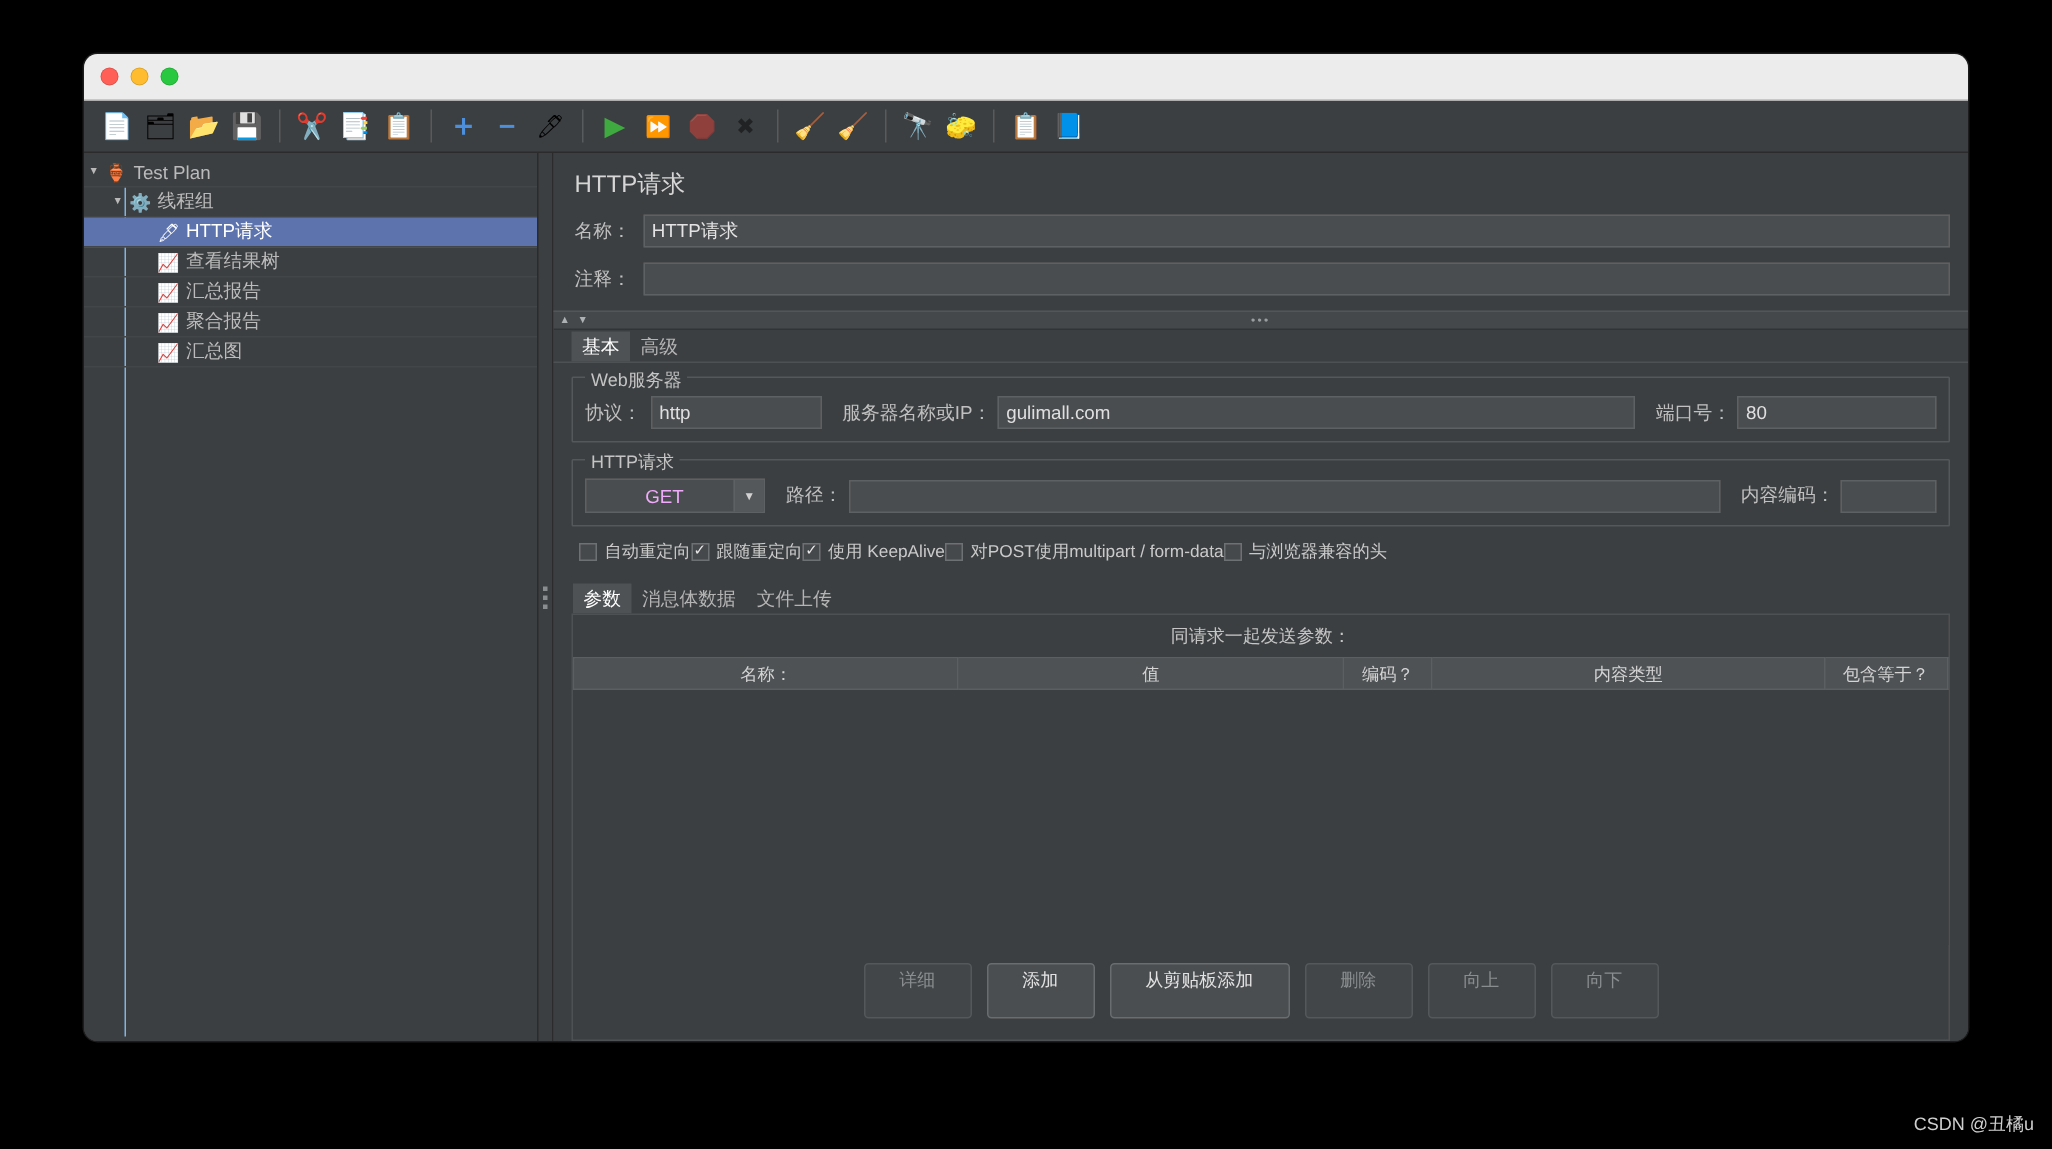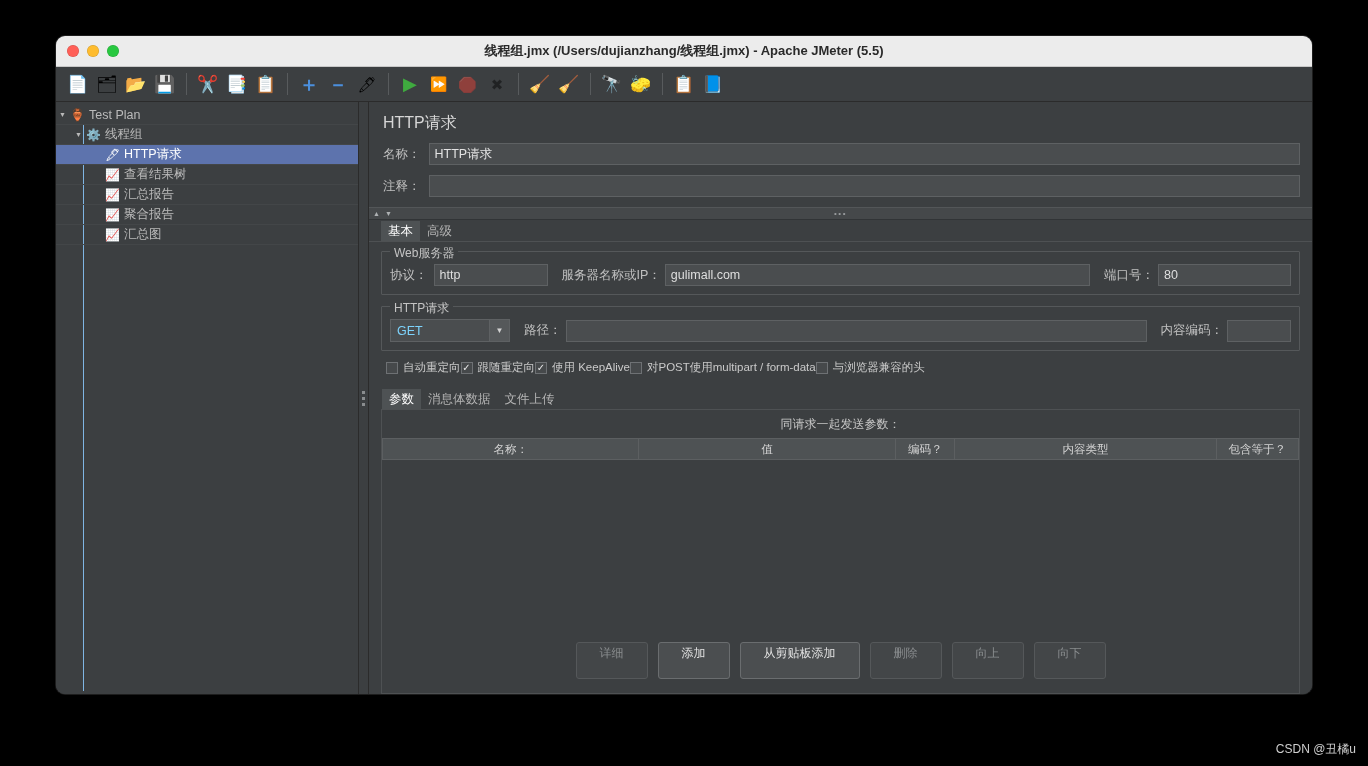--- a/index.html
+++ b/index.html
@@ -219,21 +219,21 @@
   }
 
   
   .combo {
     width: 120px; height: 23px;
     background: #4a4d4f;
     border: 1px solid #5e6163;
     display: flex; align-items: center;
     position: relative;
   }
-  .combo .cval { flex: 1; font-size: 12.5px; color: #7dd3fc; padding-left: 6px; }
+  .combo .cval { flex: 1; font-size: 12.5px; color: #f0abfc; padding-left: 6px; text-align: center; }
   .combo .carrow {
     width: 20px; height: 21px; background: #55585a;
     border-left: 1px solid #5e6163;
     display: flex; align-items: center; justify-content: center;
     font-size: 8px; color: #d2d2d2;
   }
 
   
   #checkrow {
     display: flex; align-items: center;
@@ -313,21 +313,20 @@
 <body>
 
 <div id="app-window">
 
   <div id="titlebar">
     <div class="traffic">
       <div class="tl red"></div>
       <div class="tl yellow"></div>
       <div class="tl green"></div>
     </div>
-    <div id="window-title">线程组.jmx (/Users/dujianzhang/线程组.jmx) - Apache JMeter (5.5)</div>
   </div>
 
   <div id="toolbar">
     <div class="tb-btn">
         <span class="tb-ico">📄</span>
       </div>
     <div class="tb-btn">
         <span class="tb-ico">🗂</span>
       </div>
     <div class="tb-btn">

